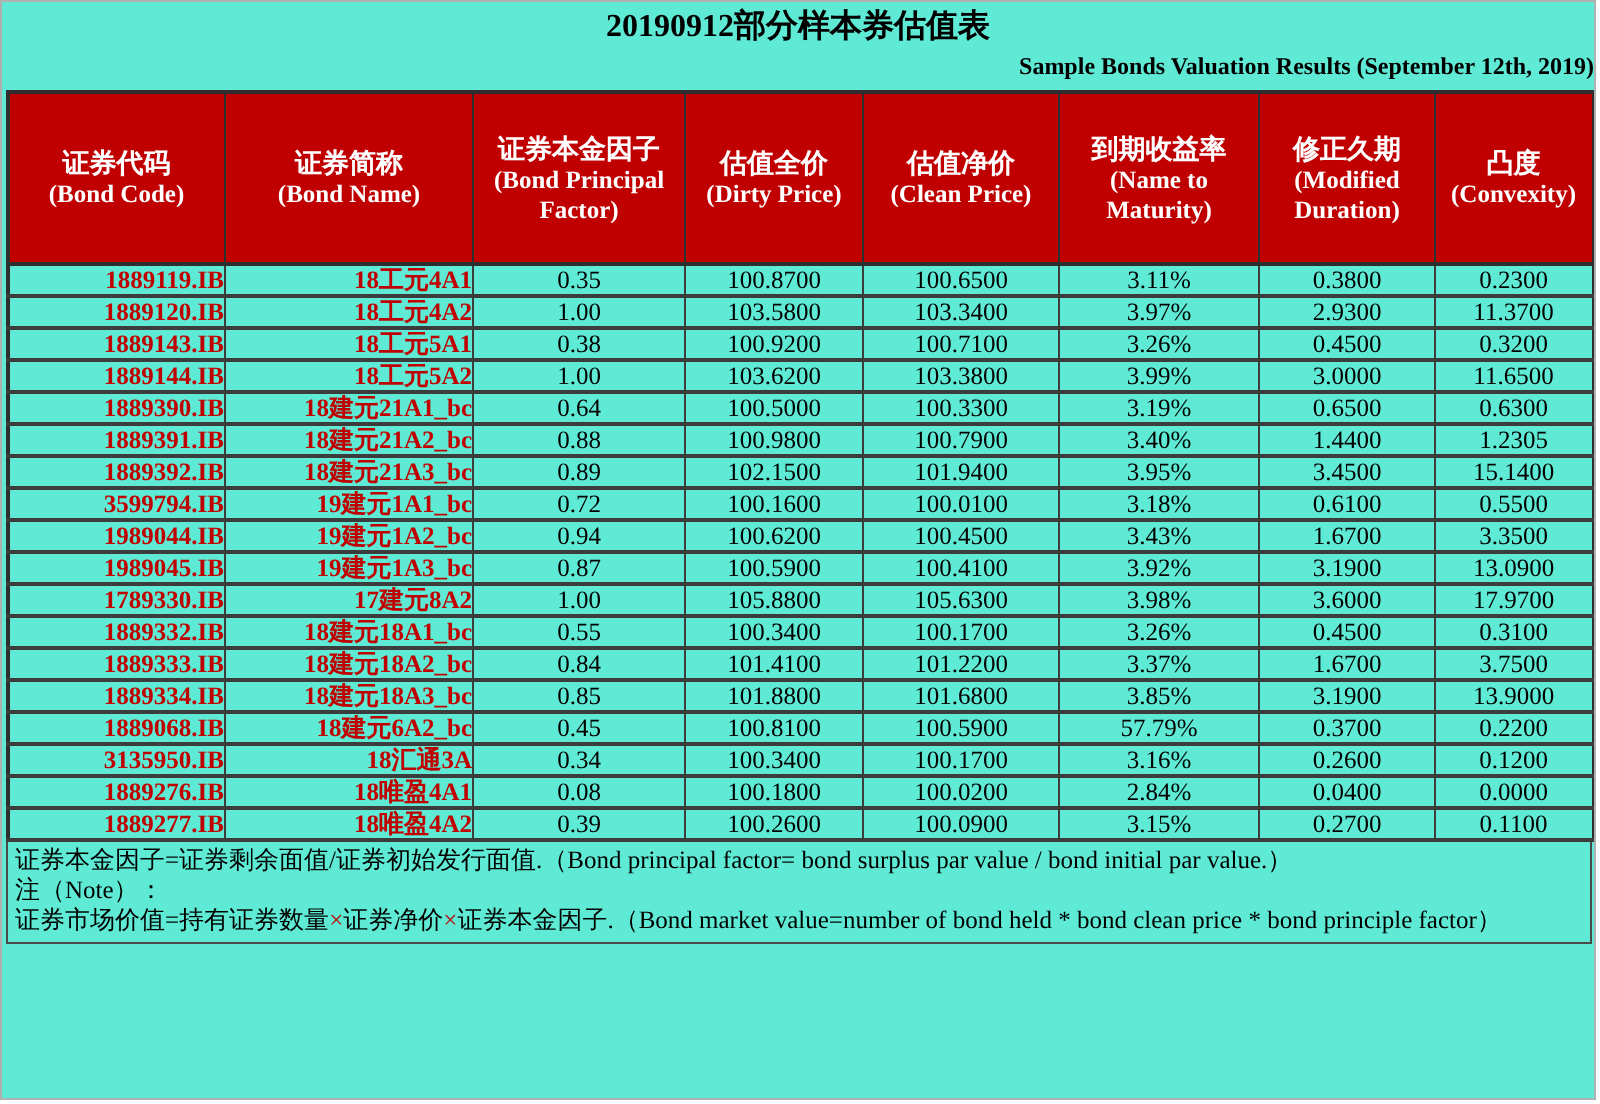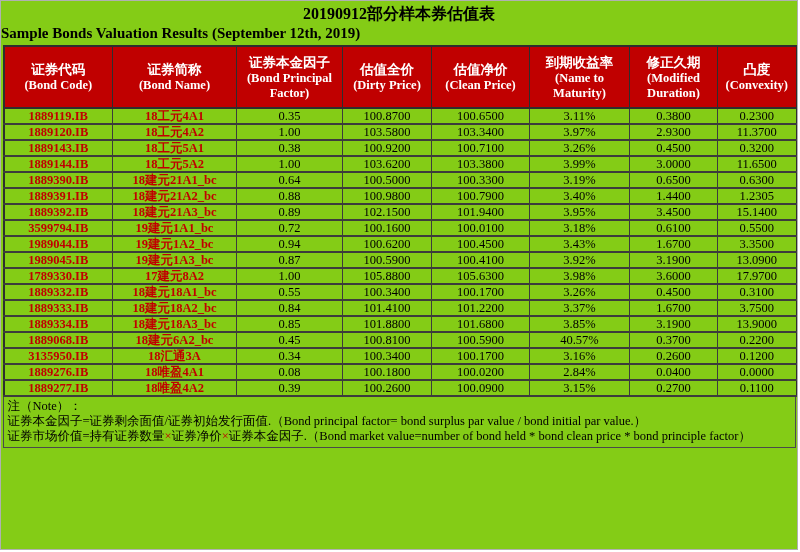--- a/index.html
+++ b/index.html
@@ -7,35 +7,35 @@
     padding: 0;
     background: #ffffff;
     font-family: "Liberation Serif", "DejaVu Serif", serif;
   }
   .page {
     position: relative;
     width: 798px;
     height: 550px;
     border: 1px solid #b0b0b0;
     box-sizing: border-box;
-    background: #84cc16;
+    background: #5eead4;
     overflow: hidden;
   }
   .title {
     text-align: center;
     font-weight: bold;
     font-size: 16px;
     color: #000000;
     padding-top: 3px;
     line-height: 20px;
   }
   .subtitle {
-    text-align: left;
+    text-align: right;
     font-weight: bold;
-    font-size: 15px;
+    font-size: 12px;
     color: #000000;
     line-height: 19px;
     padding-bottom: 2px;
   }
   .table-wrap {
     width: 793px;
     margin: 0 auto;
   }
   table.bonds {
     border-collapse: collapse;
@@ -51,21 +51,21 @@
   col.c6 { width: 100px; }
   col.c7 { width: 88px; }
   col.c8 { width: 79px; }
   table.bonds th {
     background: #c00000;
     color: #ffffff;
     border: 1px solid #2e2e2e;
     border-bottom-width: 2px;
     font-weight: bold;
     height: 60px;
-    padding: 0 2px;
+    padding: 12px 2px;
     vertical-align: middle;
     text-align: center;
   }
   table.bonds th .cn { font-size: 13.5px; line-height: 17px; }
   table.bonds th .en { font-size: 12.5px; line-height: 15px; }
   table.bonds td {
     border-left: 1px solid #3c3c3c;
     border-right: 1px solid #3c3c3c;
     border-top: 2px solid #3c3c3c;
     border-bottom: 2px solid #3c3c3c;
@@ -75,20 +75,21 @@
     color: #000000;
     height: 14px;
     line-height: 14px;
     padding: 0;
     white-space: nowrap;
     overflow: hidden;
   }
   table.bonds td.red {
     color: #c00000;
     font-weight: bold;
+    text-align: right;
   }
   .notes {
     width: 793px;
     margin: 0 auto;
     box-sizing: border-box;
     border: 1px solid #4a4a4a;
     border-top: none;
     padding: 2px 4px 3px 4px;
     font-size: 12.5px;
     color: #000000;
@@ -293,21 +294,21 @@
             <td>3.85%</td>
             <td>3.1900</td>
             <td>13.9000</td>
           </tr>
           <tr>
             <td class="red">1889068.IB</td>
             <td class="red">18建元6A2_bc</td>
             <td>0.45</td>
             <td>100.8100</td>
             <td>100.5900</td>
-            <td>40.57%</td>
+            <td>57.79%</td>
             <td>0.3700</td>
             <td>0.2200</td>
           </tr>
           <tr>
             <td class="red">3135950.IB</td>
             <td class="red">18汇通3A</td>
             <td>0.34</td>
             <td>100.3400</td>
             <td>100.1700</td>
             <td>3.16%</td>
@@ -331,18 +332,18 @@
             <td>100.2600</td>
             <td>100.0900</td>
             <td>3.15%</td>
             <td>0.2700</td>
             <td>0.1100</td>
           </tr>
         </tbody>
     </table>
 
     <div class="notes">
+      <div>证券本金因子=证券剩余面值/证券初始发行面值.（Bond principal factor= bond surplus par value / bond initial par value.）</div>
       <div>注（Note）：</div>
-      <div>证券本金因子=证券剩余面值/证券初始发行面值.（Bond principal factor= bond surplus par value / bond initial par value.）</div>
       <div id="note-line-3"><span>证券市场价值=持有证券数量</span><span class="mult">×</span><span>证券净价</span><span class="mult">×</span><span>证券本金因子.（Bond market value=number of bond held * bond clean price * bond principle factor）</span></div>
     </div>
   </div>
 </div>
 
 </body></html>

